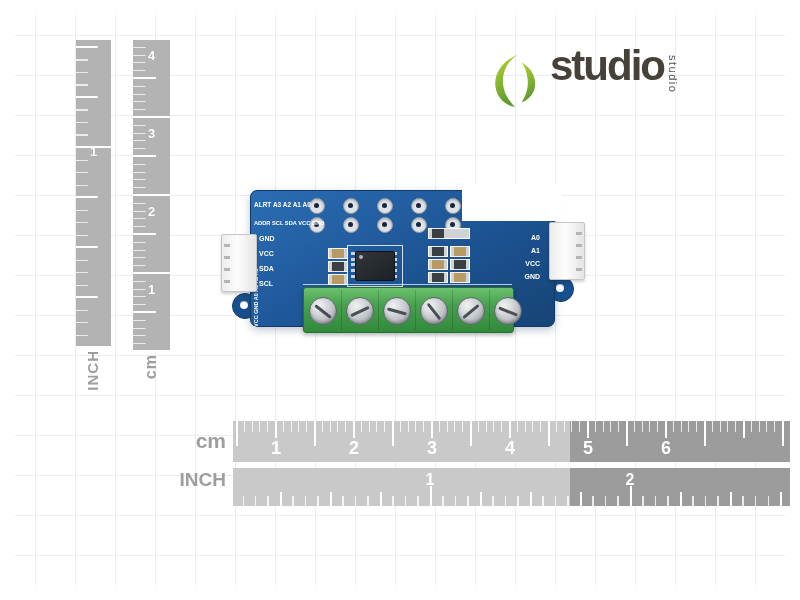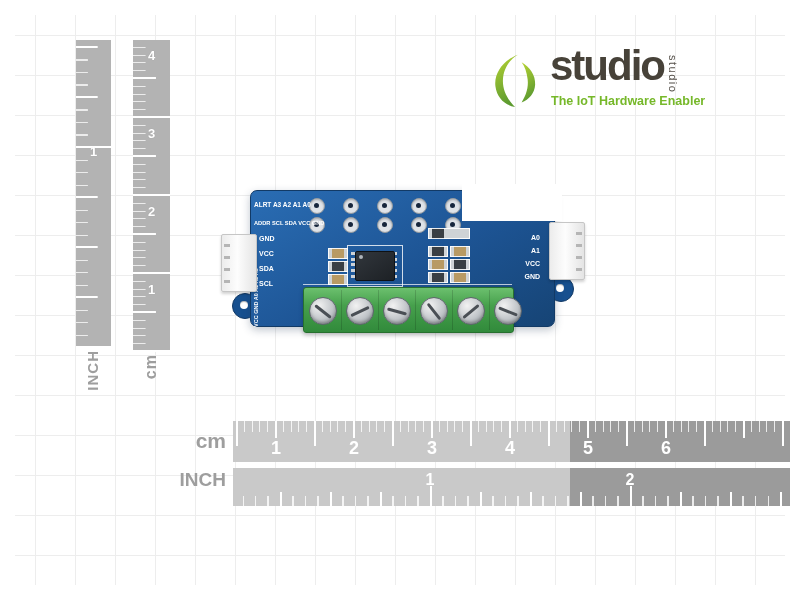--- a/index.html
+++ b/index.html
@@ -153,21 +153,20 @@
         <linearGradient id="leafg" x1="0" y1="0" x2="0.3" y2="1">
           <stop offset="0" stop-color="#b9d433"></stop>
           <stop offset="1" stop-color="#5d9b30"></stop>
         </linearGradient>
       </defs>
       <path d="M32 4 C16 10 6 24 8 38 C9.5 50 18 58 29 60 C21 52 15.5 42 16 31 C16.5 19 23 9 32 4 Z" fill="url(#leafg)"></path>
       <path d="M36 12 C45 17 51 26 50.5 36 C50 45 44 52 36 55 C41 47 43.5 39 42.5 30.5 C41.6 23 39.5 16.5 36 12 Z" fill="url(#leafg)"></path>
     </svg>
     <span class="logo-brand">studio</span>
     <span class="logo-sub">studio</span>
-    <span class="logo-tagline">The IoT Hardware Enabler</span>
   </div>
 
   <div class="module">
 
     <div class="ear" style="left:11px;top:109px;"></div>
     <div class="ear" style="left:327px;top:92px;"></div>
 
     <div class="board"></div>
     <div class="notch"></div>
 

